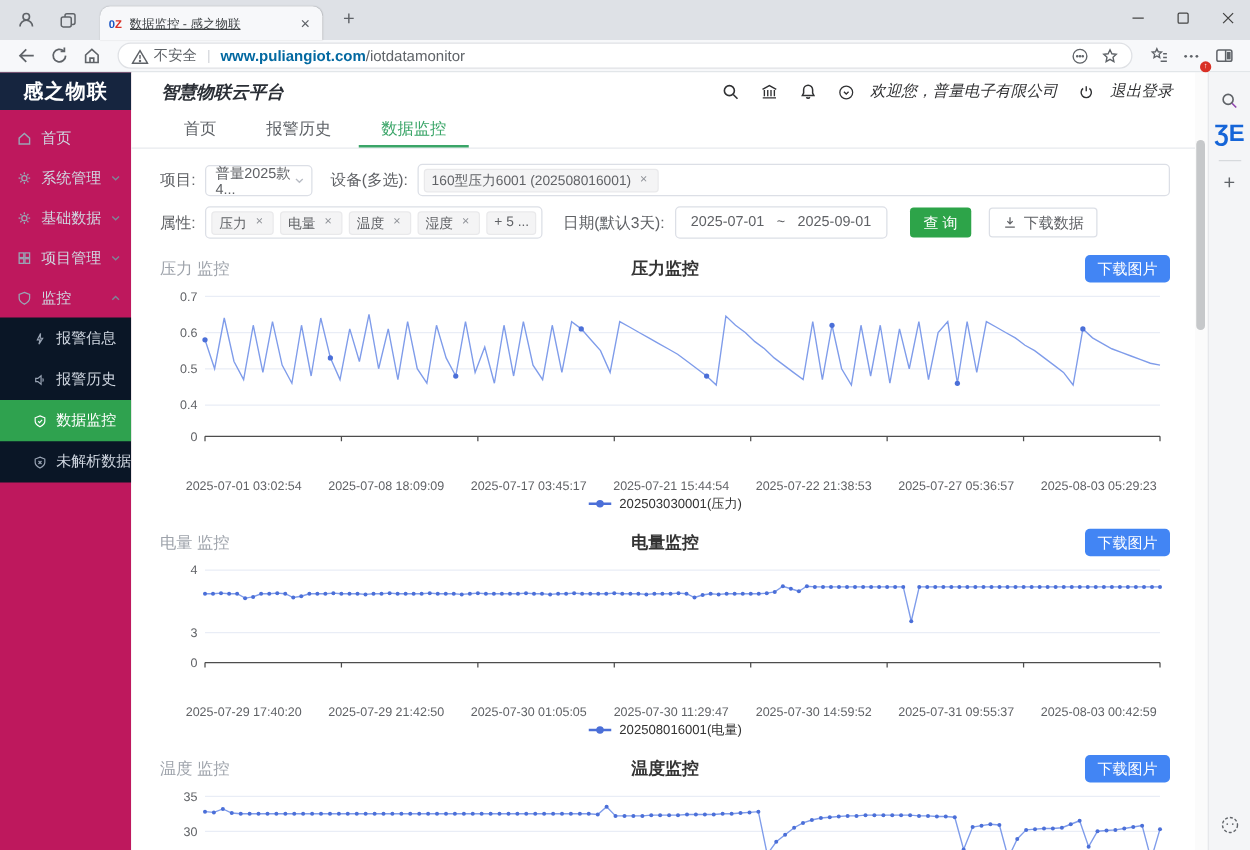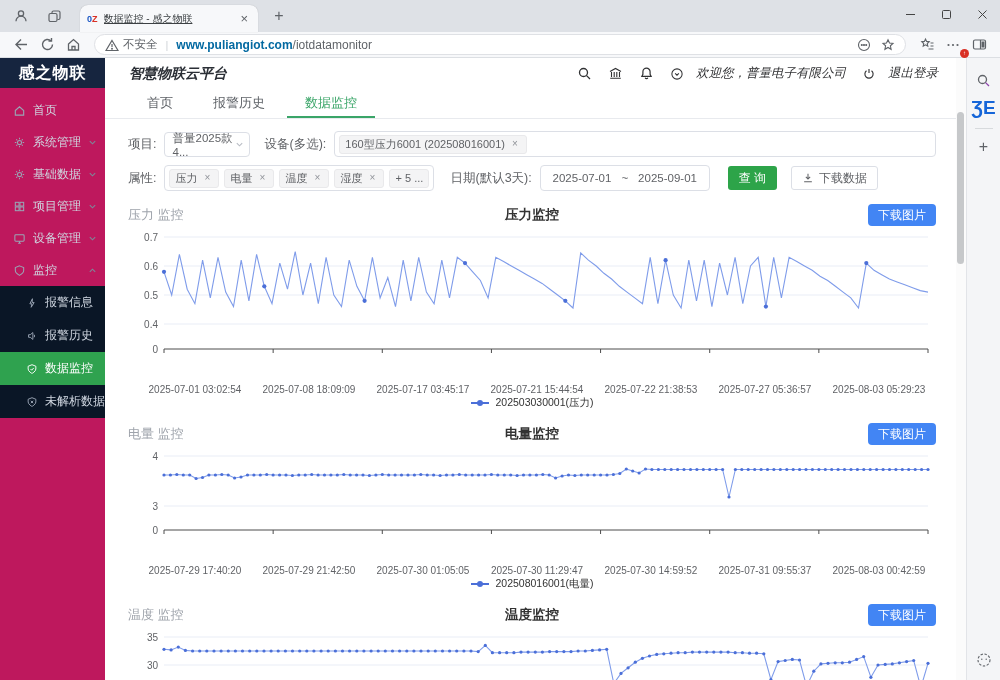--- a/index.html
+++ b/index.html
@@ -253,34 +253,20 @@
         <div class="menu-item">
           <span class="mi-ic">
               <svg class="ic" width="13" height="13" viewBox="0 0 14 14" fill="none" stroke="currentColor" stroke-width="1.1">
                 <rect x="2.5" y="2.5" width="4" height="4"></rect>
                 <rect x="7.5" y="2.5" width="4" height="4"></rect>
                 <rect x="2.5" y="7.5" width="4" height="4"></rect>
                 <rect x="7.5" y="7.5" width="4" height="4"></rect>
               </svg>
             </span>
           <span>项目管理</span>
-          <span class="chev">
-              <svg class="ic" width="9" height="9" viewBox="0 0 10 10" fill="none" stroke="currentColor" stroke-width="1.2">
-                <path d="M2 3.5 L5 6.5 L8 3.5"></path>
-              </svg>
-            </span>
-        </div>
-        <div class="menu-item">
-          <span class="mi-ic">
-              <svg class="ic" width="13" height="13" viewBox="0 0 14 14" fill="none" stroke="currentColor" stroke-width="1.1">
-                <rect x="2" y="3" width="10" height="7" rx="1"></rect>
-                <path d="M5.5 12h3M7 10v2"></path>
-              </svg>
-            </span>
-          <span>设备管理</span>
           <span class="chev">
               <svg class="ic" width="9" height="9" viewBox="0 0 10 10" fill="none" stroke="currentColor" stroke-width="1.2">
                 <path d="M2 3.5 L5 6.5 L8 3.5"></path>
               </svg>
             </span>
         </div>
         <div class="menu-item">
           <span class="mi-ic">
               <svg class="ic" width="13" height="13" viewBox="0 0 14 14" fill="none" stroke="currentColor" stroke-width="1.1">
                 <path d="M7 2 L11.5 3.8 V7 C11.5 9.8 7 12.2 7 12.2 C7 12.2 2.5 9.8 2.5 7 V3.8 Z"></path>

